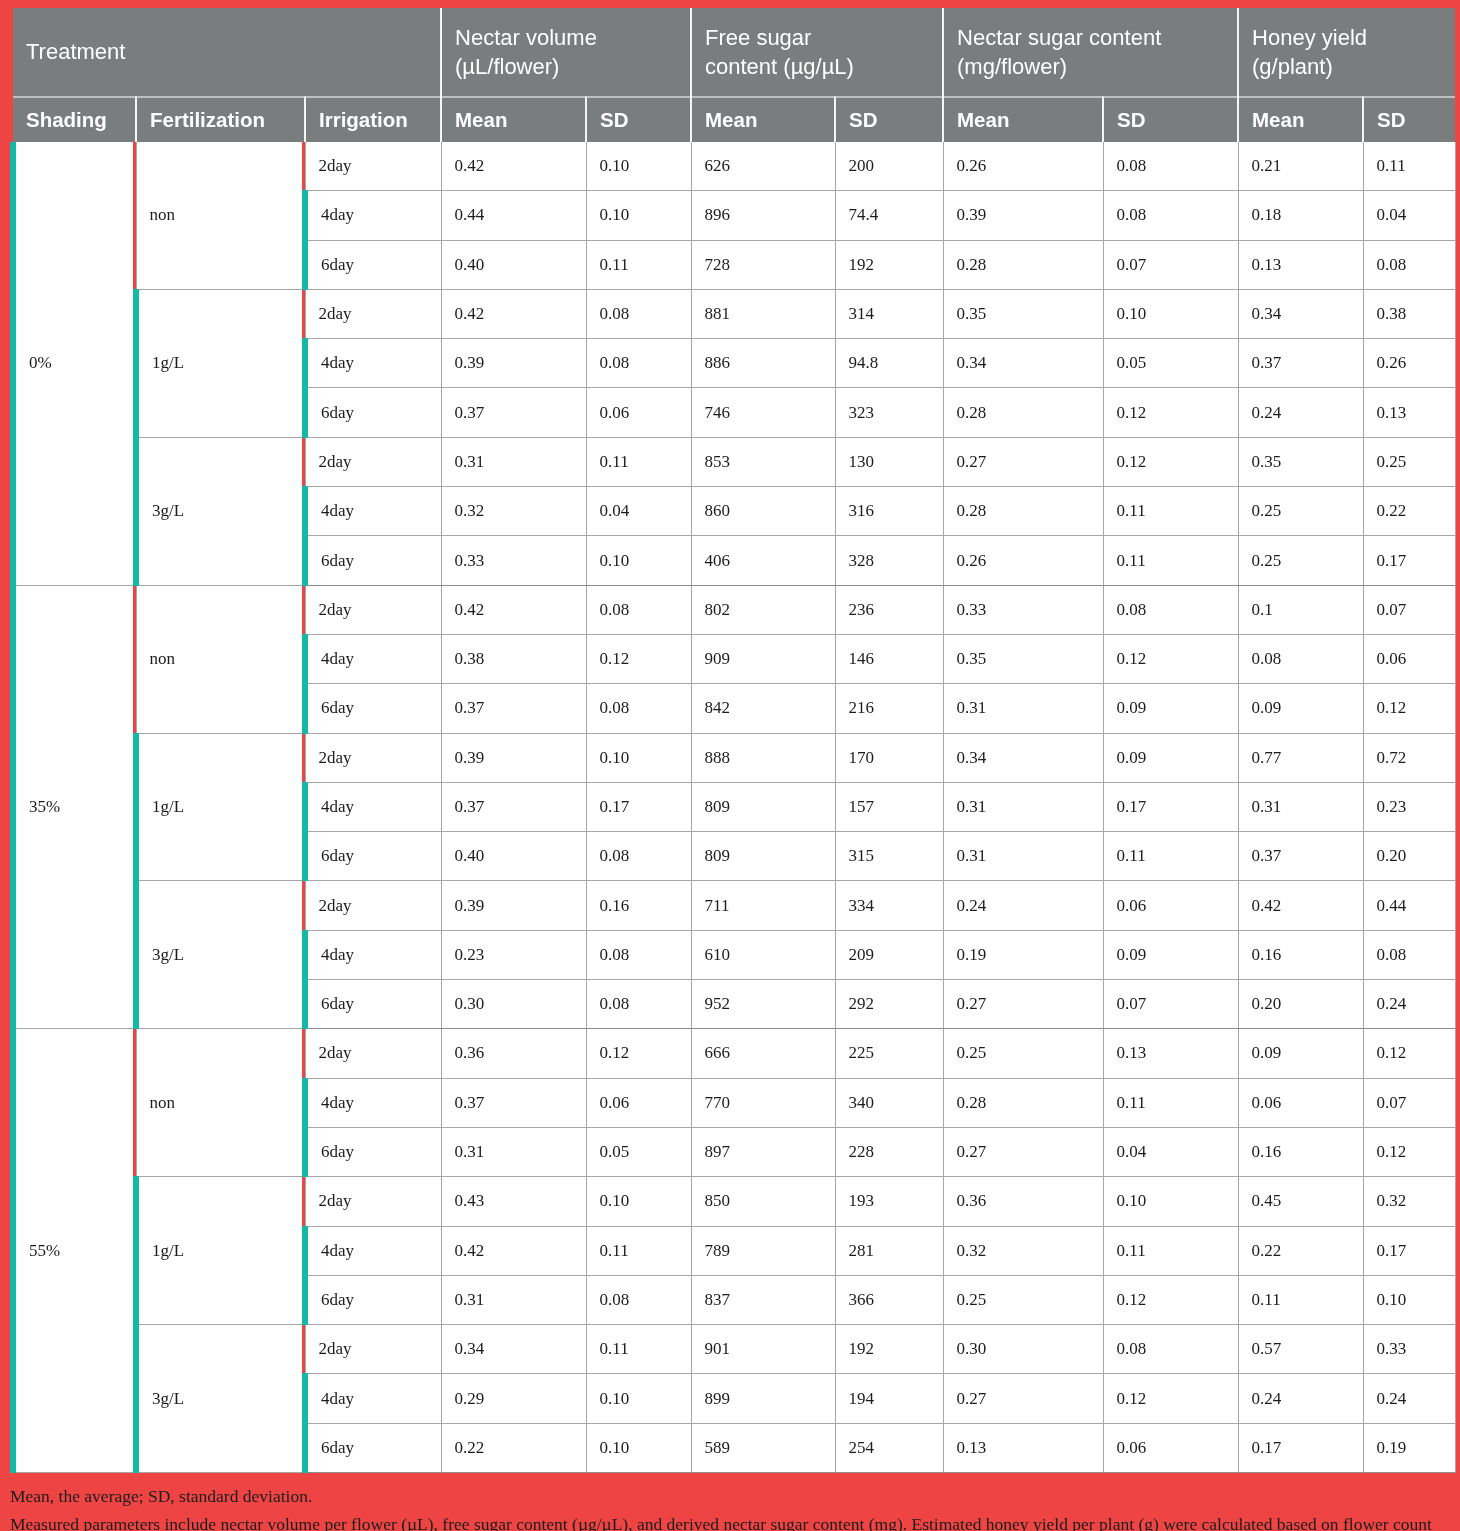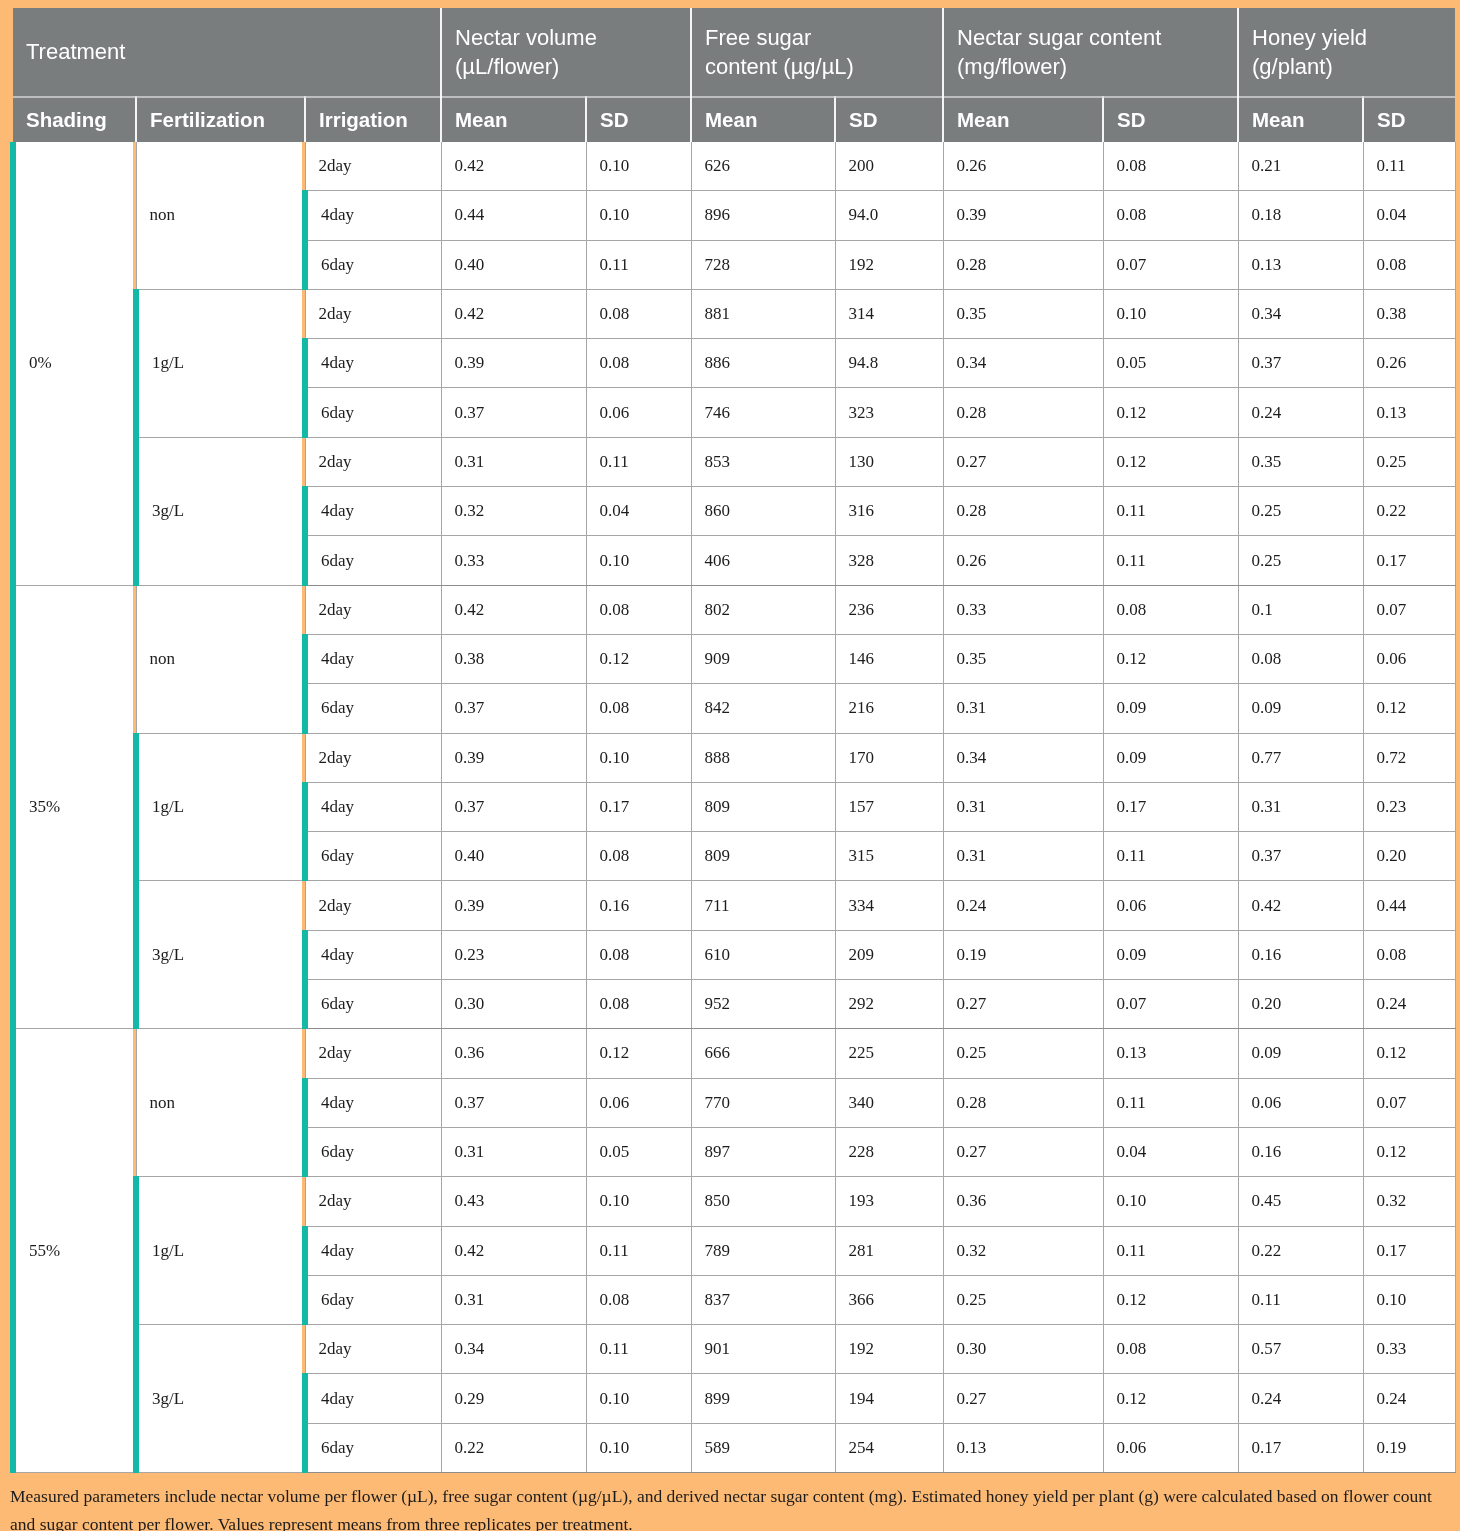--- a/index.html
+++ b/index.html
@@ -4,21 +4,21 @@
 <style>
   html, body {
     margin: 0;
     padding: 0;
     background: #ffffff;
     width: 1460px;
   }
   .page {
     width: 1460px;
     height: 1531px;
-    background: #fdba74;
+    background: #ef4444;
     box-sizing: border-box;
     padding: 8px 8px 0 10px;
     font-family: "Liberation Serif", serif;
     color: #1c1c1c;
   }
   table.data-table {
     border-collapse: collapse;
     table-layout: fixed;
     width: 1442px;
   }
@@ -129,21 +129,21 @@
           <td>0.26</td>
           <td>0.08</td>
           <td>0.21</td>
           <td>0.11</td>
         </tr>
         <tr>
           <td>4day</td>
           <td>0.44</td>
           <td>0.10</td>
           <td>896</td>
-          <td>94.0</td>
+          <td>74.4</td>
           <td>0.39</td>
           <td>0.08</td>
           <td>0.18</td>
           <td>0.04</td>
         </tr>
         <tr>
           <td>6day</td>
           <td>0.40</td>
           <td>0.11</td>
           <td>728</td>
@@ -424,16 +424,17 @@
           <td>254</td>
           <td>0.13</td>
           <td>0.06</td>
           <td>0.17</td>
           <td>0.19</td>
         </tr>
       </tbody>
   </table>
 
   <div class="footnotes">
+    <p>Mean, the average; SD, standard deviation.</p>
     <p>Measured parameters include nectar volume per flower (µL), free sugar content (µg/µL), and derived nectar sugar content (mg). Estimated honey yield per plant (g) were calculated based on flower count and sugar content per flower. Values represent means from three replicates per treatment.</p>
   </div>
 
 </div>
 
 </body></html>

